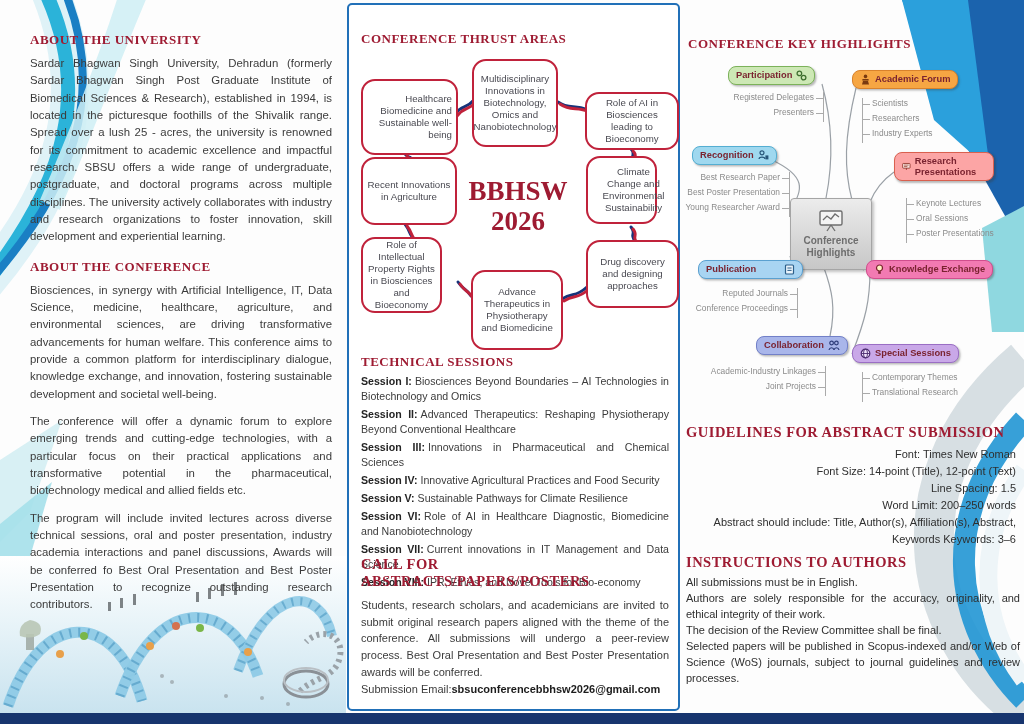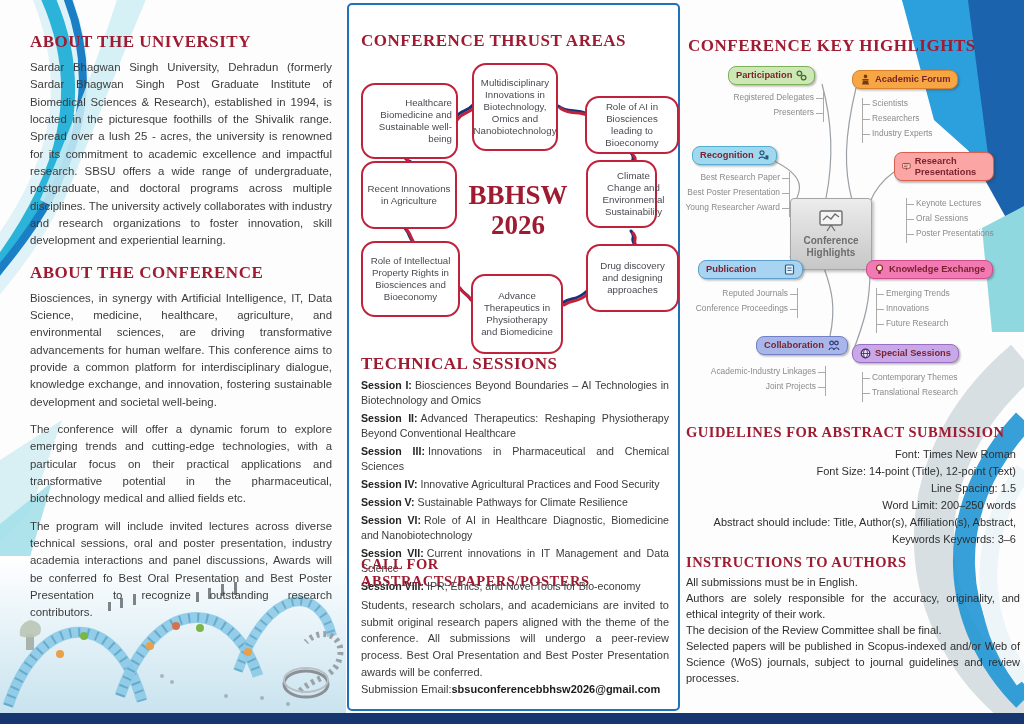--- a/index.html
+++ b/index.html
@@ -5,21 +5,21 @@
   html,body{margin:0;padding:0;background:#e8e8e8;}
   .page{position:relative;width:1024px;height:724px;background:#fdfdfd;overflow:hidden;
         font-family:"Liberation Sans", sans-serif;}
 
   
   .deco{position:absolute;z-index:1;pointer-events:none;}
   .bottom-bar{position:absolute;left:0;bottom:0;width:1024px;height:11px;background:#17356e;z-index:2;}
 
   
   .sec-title{font-family:"Liberation Serif", serif;font-weight:bold;color:#9e1b32;
-             font-size:17px;letter-spacing:.5px;margin:0 0 7px 0;}
+             font-size:13px;letter-spacing:.5px;margin:0 0 7px 0;}
   .body-txt{font-size:11.4px;line-height:1.52;color:#3b3b3b;text-align:justify;margin:0 0 10px 0;}
 
   
   .panel-left{position:absolute;left:0;top:0;width:346px;height:724px;z-index:5;
               box-sizing:border-box;padding:32px 14px 0 30px;}
   .dna-area{position:absolute;left:0;top:556px;width:346px;height:157px;z-index:4;
             background:linear-gradient(180deg,#ffffff 0%,#e7f3f8 45%,#c9e3ef 100%);}
 
   
   .panel-mid{position:absolute;left:347px;top:3px;width:333px;height:708px;z-index:5;
@@ -175,21 +175,21 @@
               <path d="M201,245 C212,238 214,244 226,233"></path>
             </g>
           </g>
         </svg>
 
         <div class="t-box" style="left:111px;top:5px;width:86px;height:88px;">Multidisciplinary Innovations in Biotechnology, Omics and Nanobiotechnology</div>
         <div class="t-box" style="left:0;top:25px;width:97px;height:76px;text-align:right;">Healthcare Biomedicine and Sustainable well-being</div>
         <div class="t-box" style="left:224px;top:38px;width:94px;height:58px;">Role of AI in Biosciences leading to Bioeconomy</div>
         <div class="t-box" style="left:0;top:103px;width:96px;height:68px;">Recent Innovations in Agriculture</div>
         <div class="t-box" style="left:225px;top:102px;width:71px;height:68px;padding-left:28px;">Climate Change and Environmental Sustainability</div>
-        <div class="t-box" style="left:0;top:183px;width:99px;height:76px;">Role of Intellectual Property Rights in Biosciences and Bioeconomy</div>
+        <div class="t-box" style="left:0;top:183px;width:81px;height:76px;">Role of Intellectual Property Rights in Biosciences and Bioeconomy</div>
         <div class="t-box" style="left:225px;top:186px;width:93px;height:68px;">Drug discovery and designing approaches</div>
         <div class="t-box" style="left:110px;top:216px;width:92px;height:80px;">Advance Therapeutics in Physiotherapy and Biomedicine</div>
 
         <div class="t-center">
           <div>BBHSW</div>
           <div>2026</div>
         </div>
       </div>
     </div>
 
@@ -322,25 +322,20 @@
         <div class="mm-child">Poster Presentations</div>
       </div>
 
       <div class="mm-node n-knowledge" style="left:182px;top:202px;">
         <svg width="11" height="11" viewBox="0 0 11 11">
           <circle cx="5.5" cy="4" r="3" fill="#fff3c4" stroke="#7a2330" stroke-width="1.2"></circle>
           <rect x="4.2" y="7.2" width="2.6" height="2.6" fill="#7a2330"></rect>
         </svg>
         <span>Knowledge Exchange</span>
       </div>
-      <div class="mm-children mm-children-right" style="left:192px;top:230px;width:100px;">
-        <div class="mm-child">Emerging Trends</div>
-        <div class="mm-child">Innovations</div>
-        <div class="mm-child">Future Research</div>
-      </div>
 
       <div class="mm-node n-special" style="left:168px;top:286px;">
         <svg width="11" height="11" viewBox="0 0 11 11">
           <circle cx="5.5" cy="5.5" r="4.3" fill="#efe3fb" stroke="#4a2a6e" stroke-width="1.2"></circle>
           <ellipse cx="5.5" cy="5.5" rx="2" ry="4.3" fill="none" stroke="#4a2a6e" stroke-width="0.9"></ellipse>
           <line x1="1.2" y1="5.5" x2="9.8" y2="5.5" stroke="#4a2a6e" stroke-width="0.9"></line>
         </svg>
         <span>Special Sessions</span>
       </div>
       <div class="mm-children mm-children-right" style="left:178px;top:314px;width:100px;">

